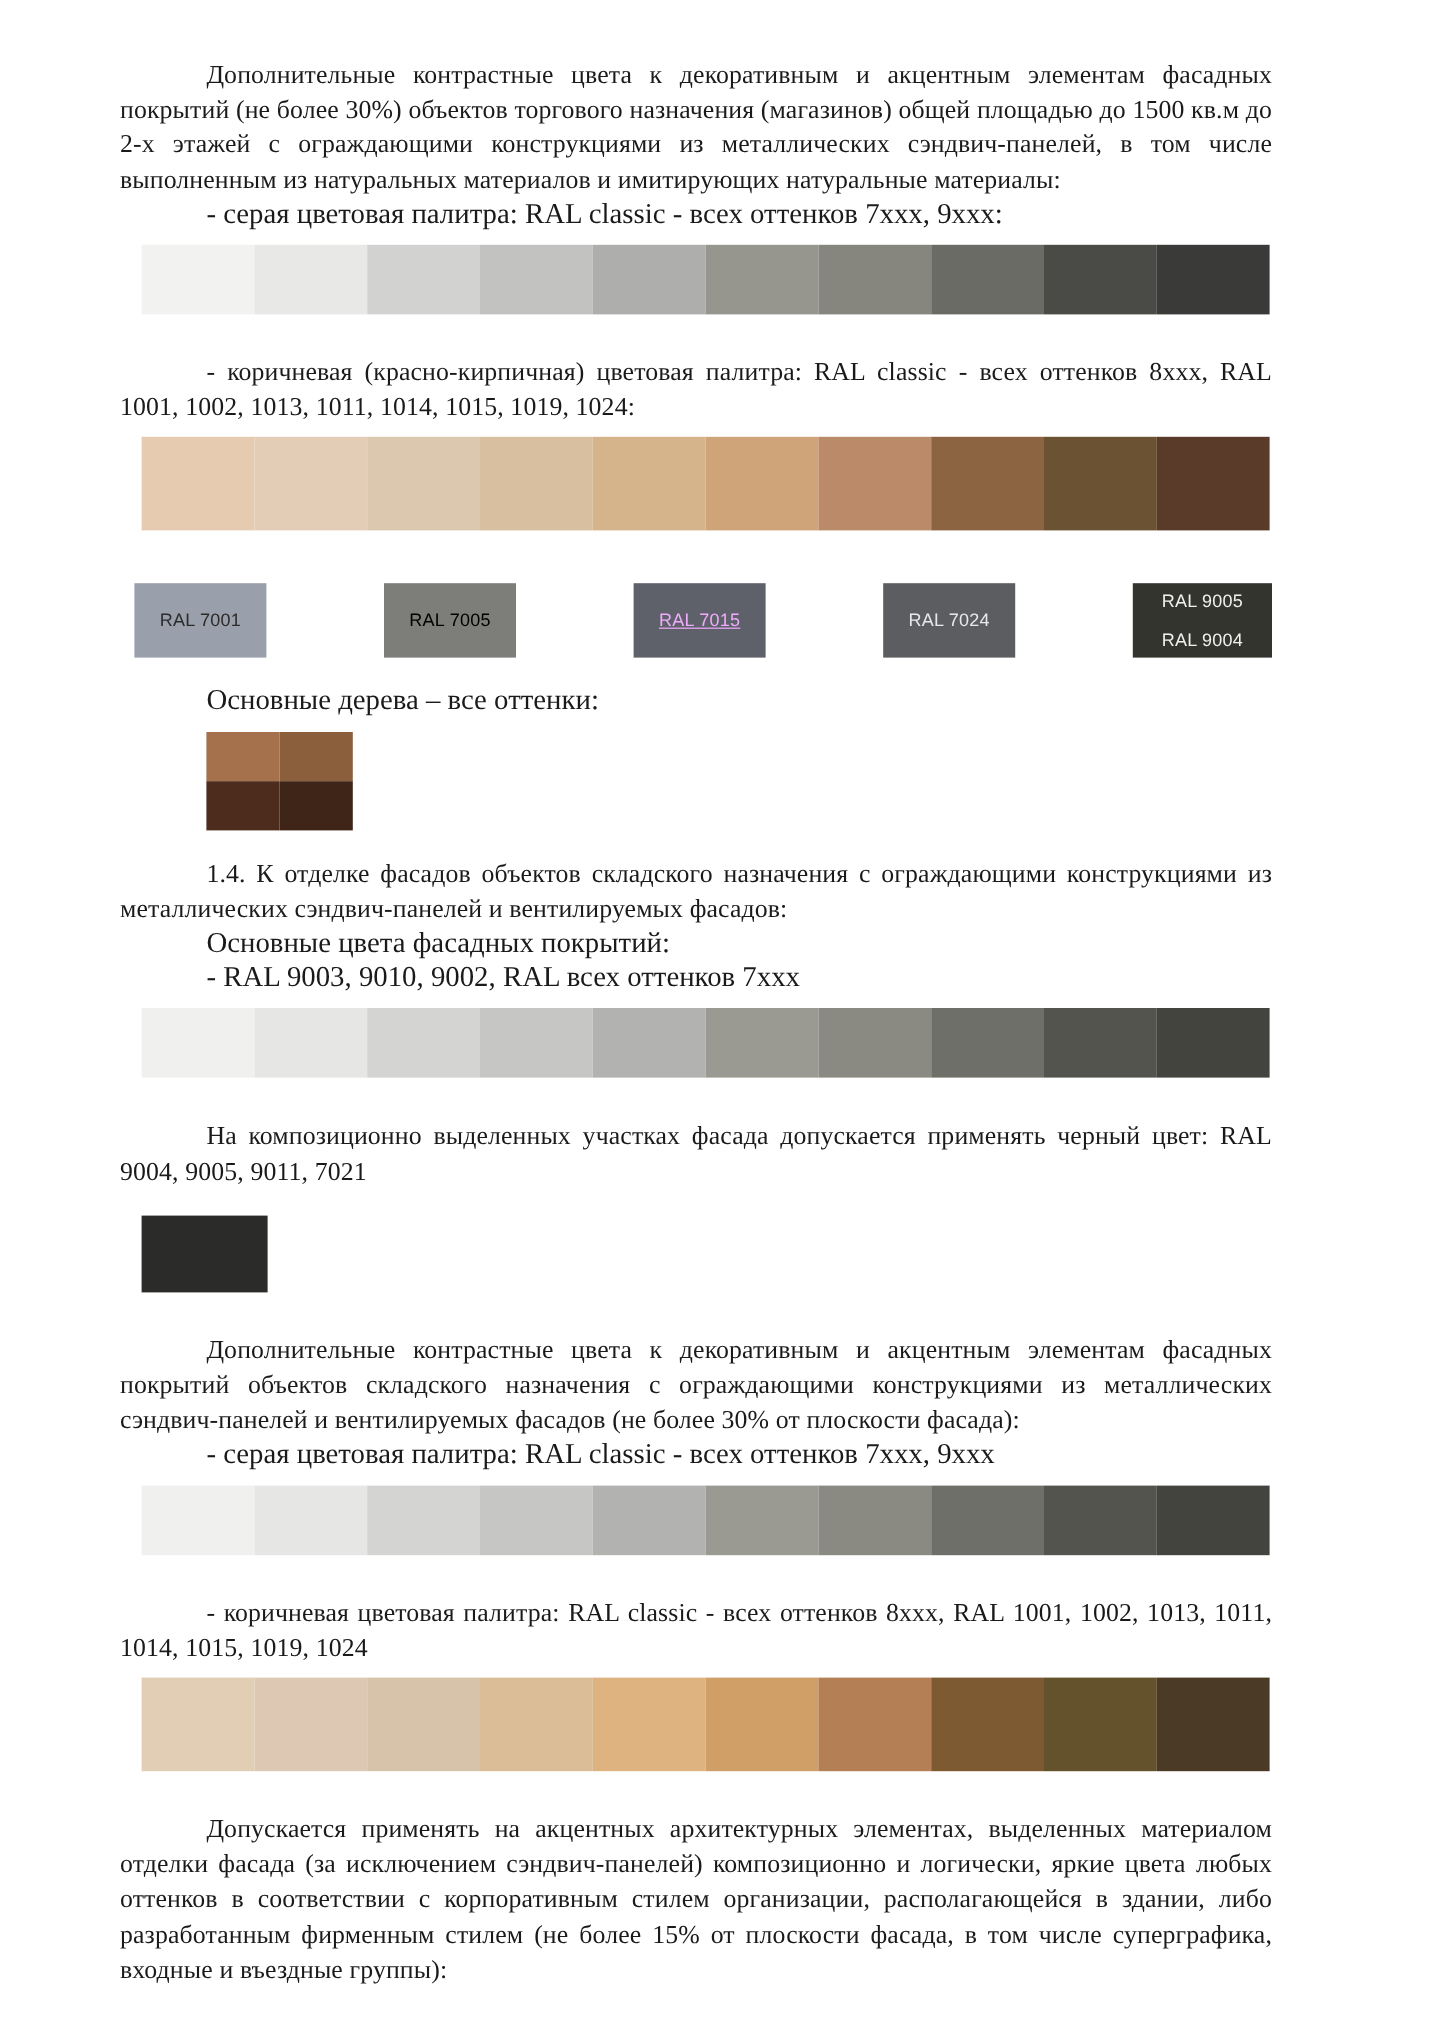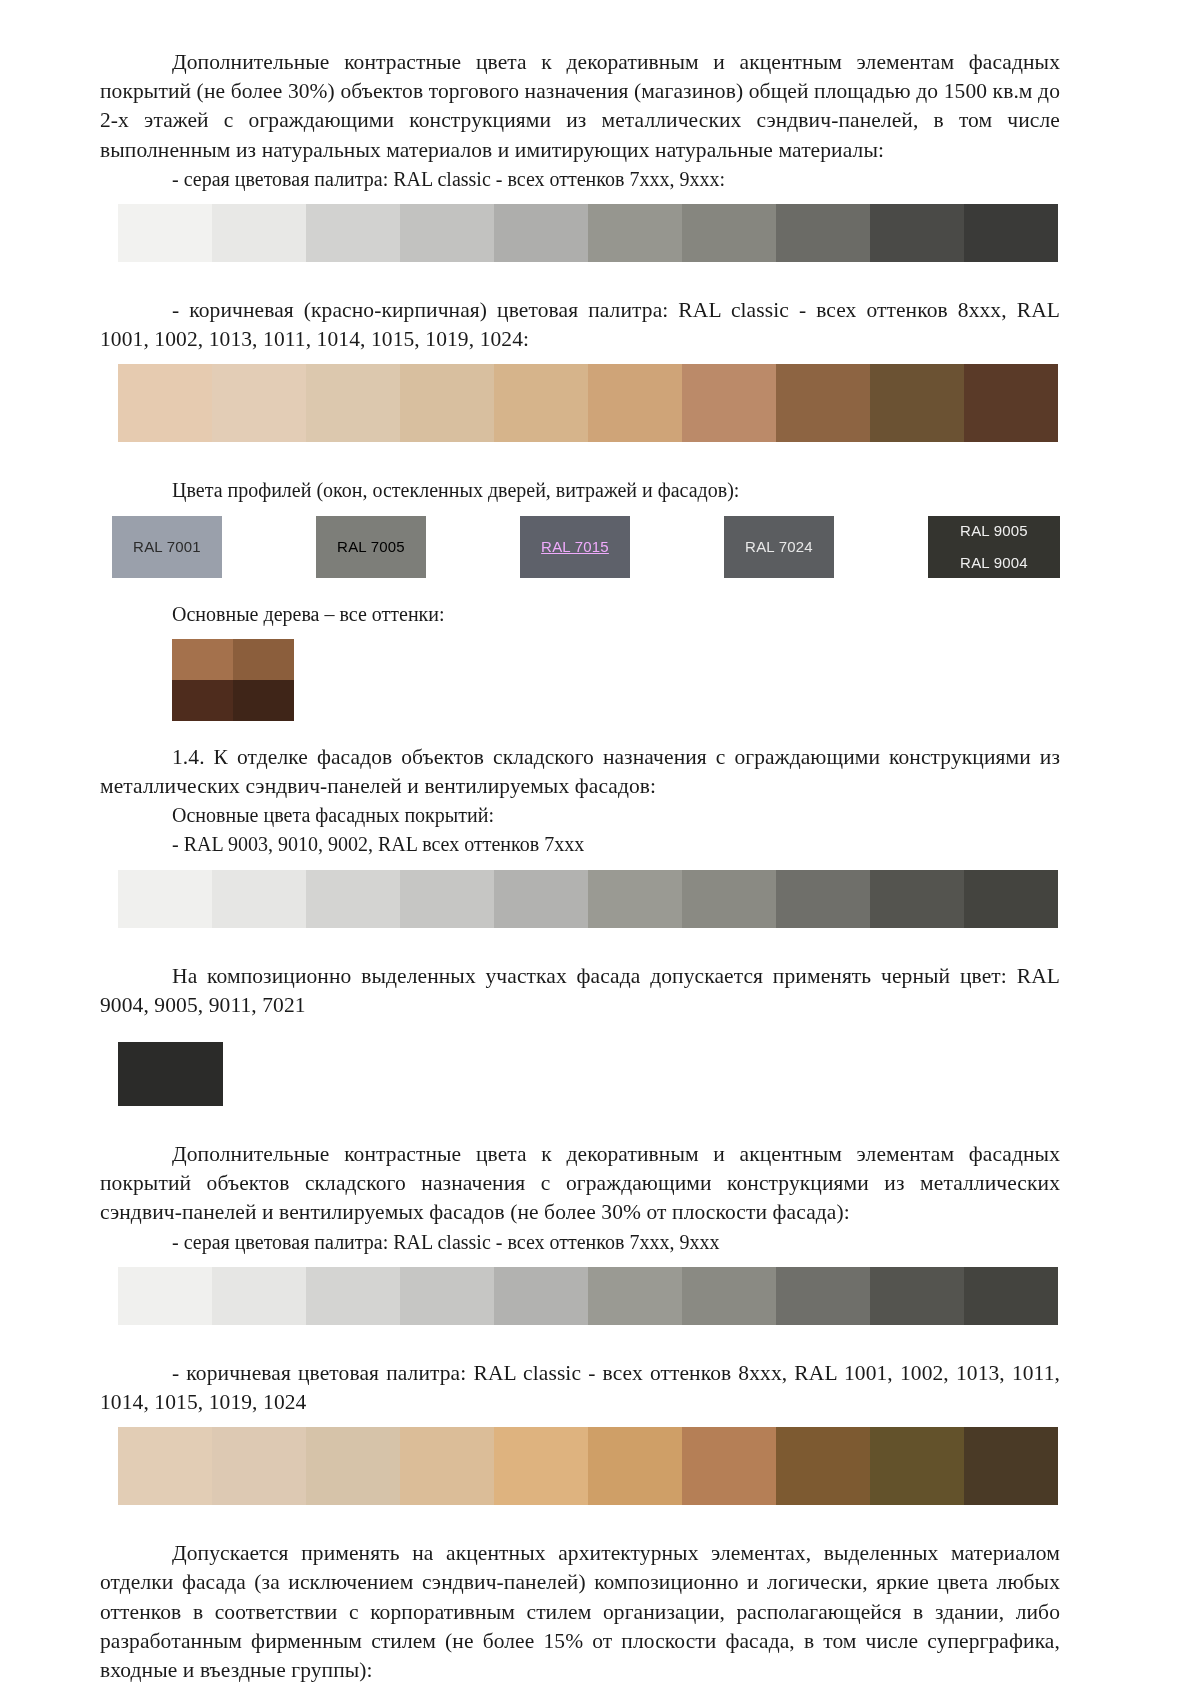--- a/index.html
+++ b/index.html
@@ -32,21 +32,21 @@
     margin: 0;
     font-size: 21.5px;
     line-height: 29.2px;
     text-align: justify;
     text-indent: 72px;
     color: #1a1a1a;
     letter-spacing: 0.1px;
   }
   p.line {
     margin: 0;
-    font-size: 20px;
+    font-size: 24px;
     line-height: 29.2px;
     text-align: left;
     text-indent: 72px;
     color: #1a1a1a;
   }
   .spacer-sm { height: 10px; }
   .spacer-md { height: 22px; }
   .spacer-lg { height: 34px; }
 
   
@@ -76,21 +76,21 @@
     align-items: center;
     justify-content: center;
     flex-direction: column;
   }
   .ral-box span {
     font-family: "Liberation Sans", "DejaVu Sans", sans-serif;
     font-size: 15px;
     line-height: 19px;
     letter-spacing: 0.2px;
   }
-  .ral-box.wide { width: 132px; gap: 13px; }
+  .ral-box.wide { width: 116px; gap: 13px; }
 
   
   .wood-grid {
     margin-left: 72px;
     width: 122px;
     display: grid;
     grid-template-columns: 61px 61px;
     grid-template-rows: 41px 41px;
   }
   .wood-grid div { width: 61px; height: 41px; }
@@ -141,21 +141,20 @@
         <div class="sw" style="background: rgb(214, 180, 139);"></div>
         <div class="sw" style="background: rgb(207, 164, 120);"></div>
         <div class="sw" style="background: rgb(187, 138, 105);"></div>
         <div class="sw" style="background: rgb(141, 100, 66);"></div>
         <div class="sw" style="background: rgb(107, 82, 51);"></div>
         <div class="sw" style="background: rgb(90, 58, 40);"></div>
       </div>
 
     <div class="spacer-lg"></div>
 
-    <p class="line">Цвета профилей (окон, остекленных дверей, витражей и фасадов):</p>
 
     <div class="spacer-sm"></div>
 
     <div class="ral-row" id="ral-row">
         <div class="ral-box" style="background: rgb(154, 160, 171); color: rgb(43, 43, 43);">
           <span>RAL 7001</span>
         </div>
         <div class="ral-box" style="background: rgb(125, 126, 121); color: #000000;">
           <span>RAL 7005</span>
         </div>

